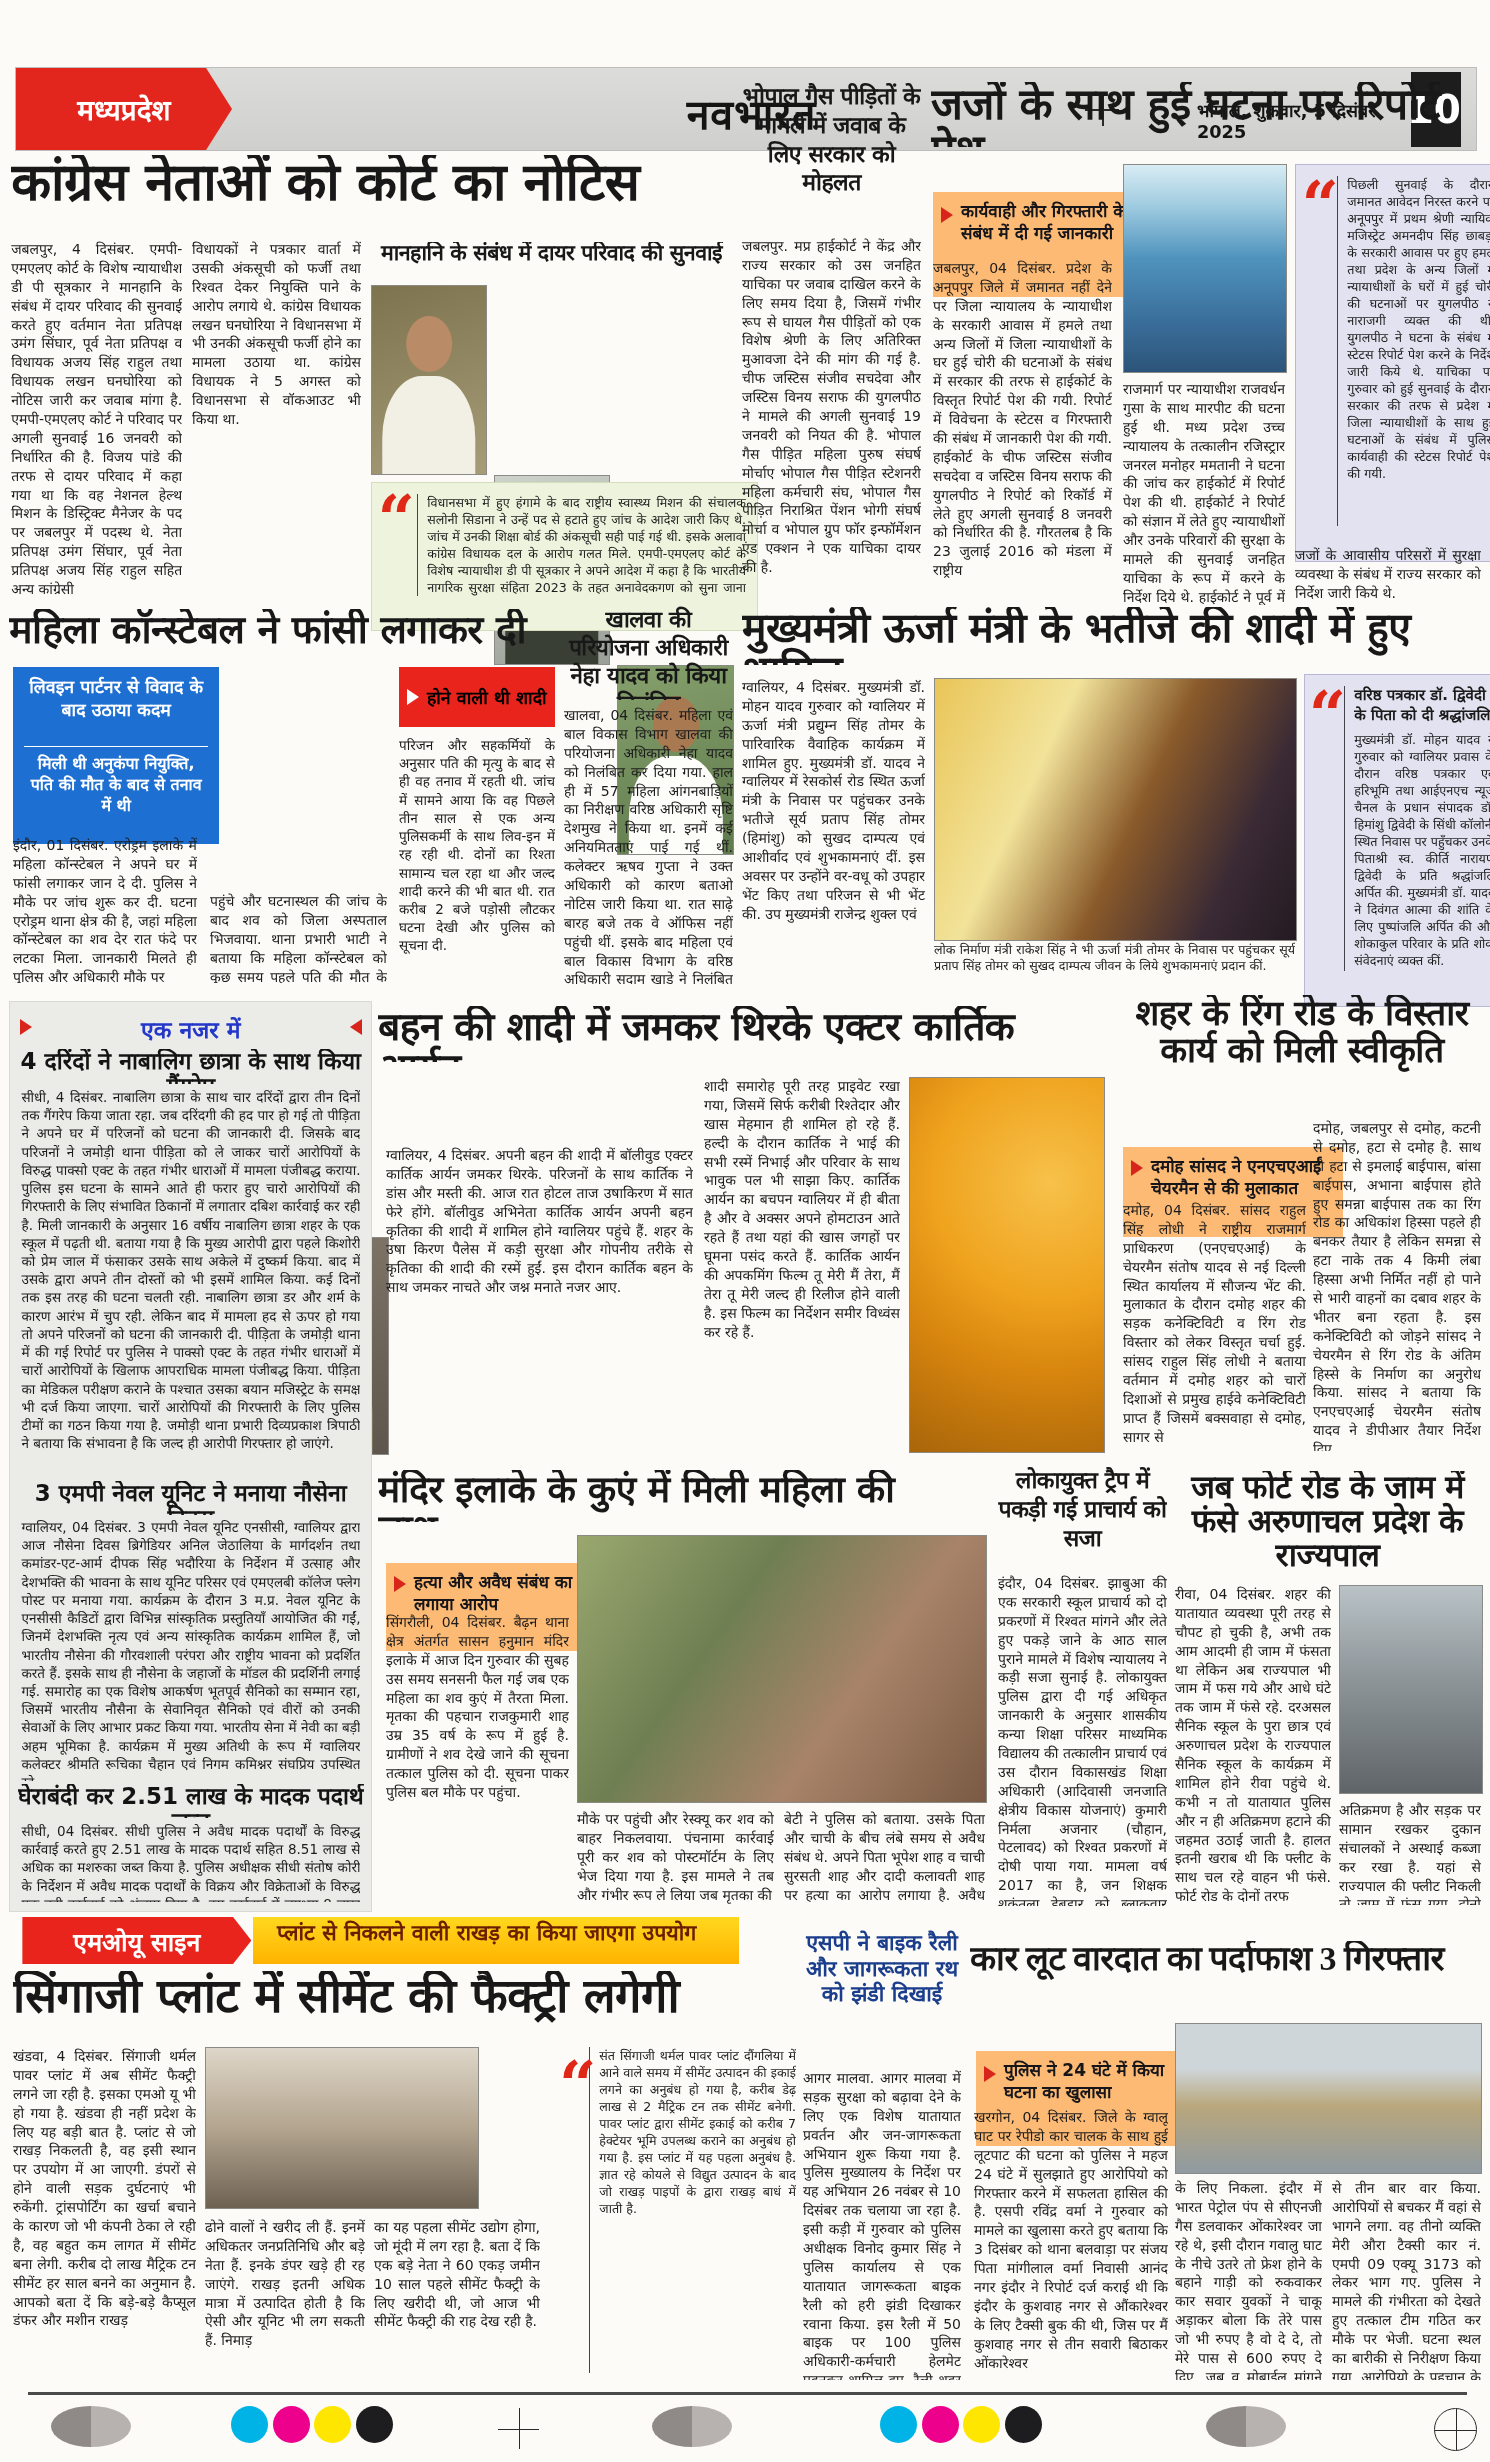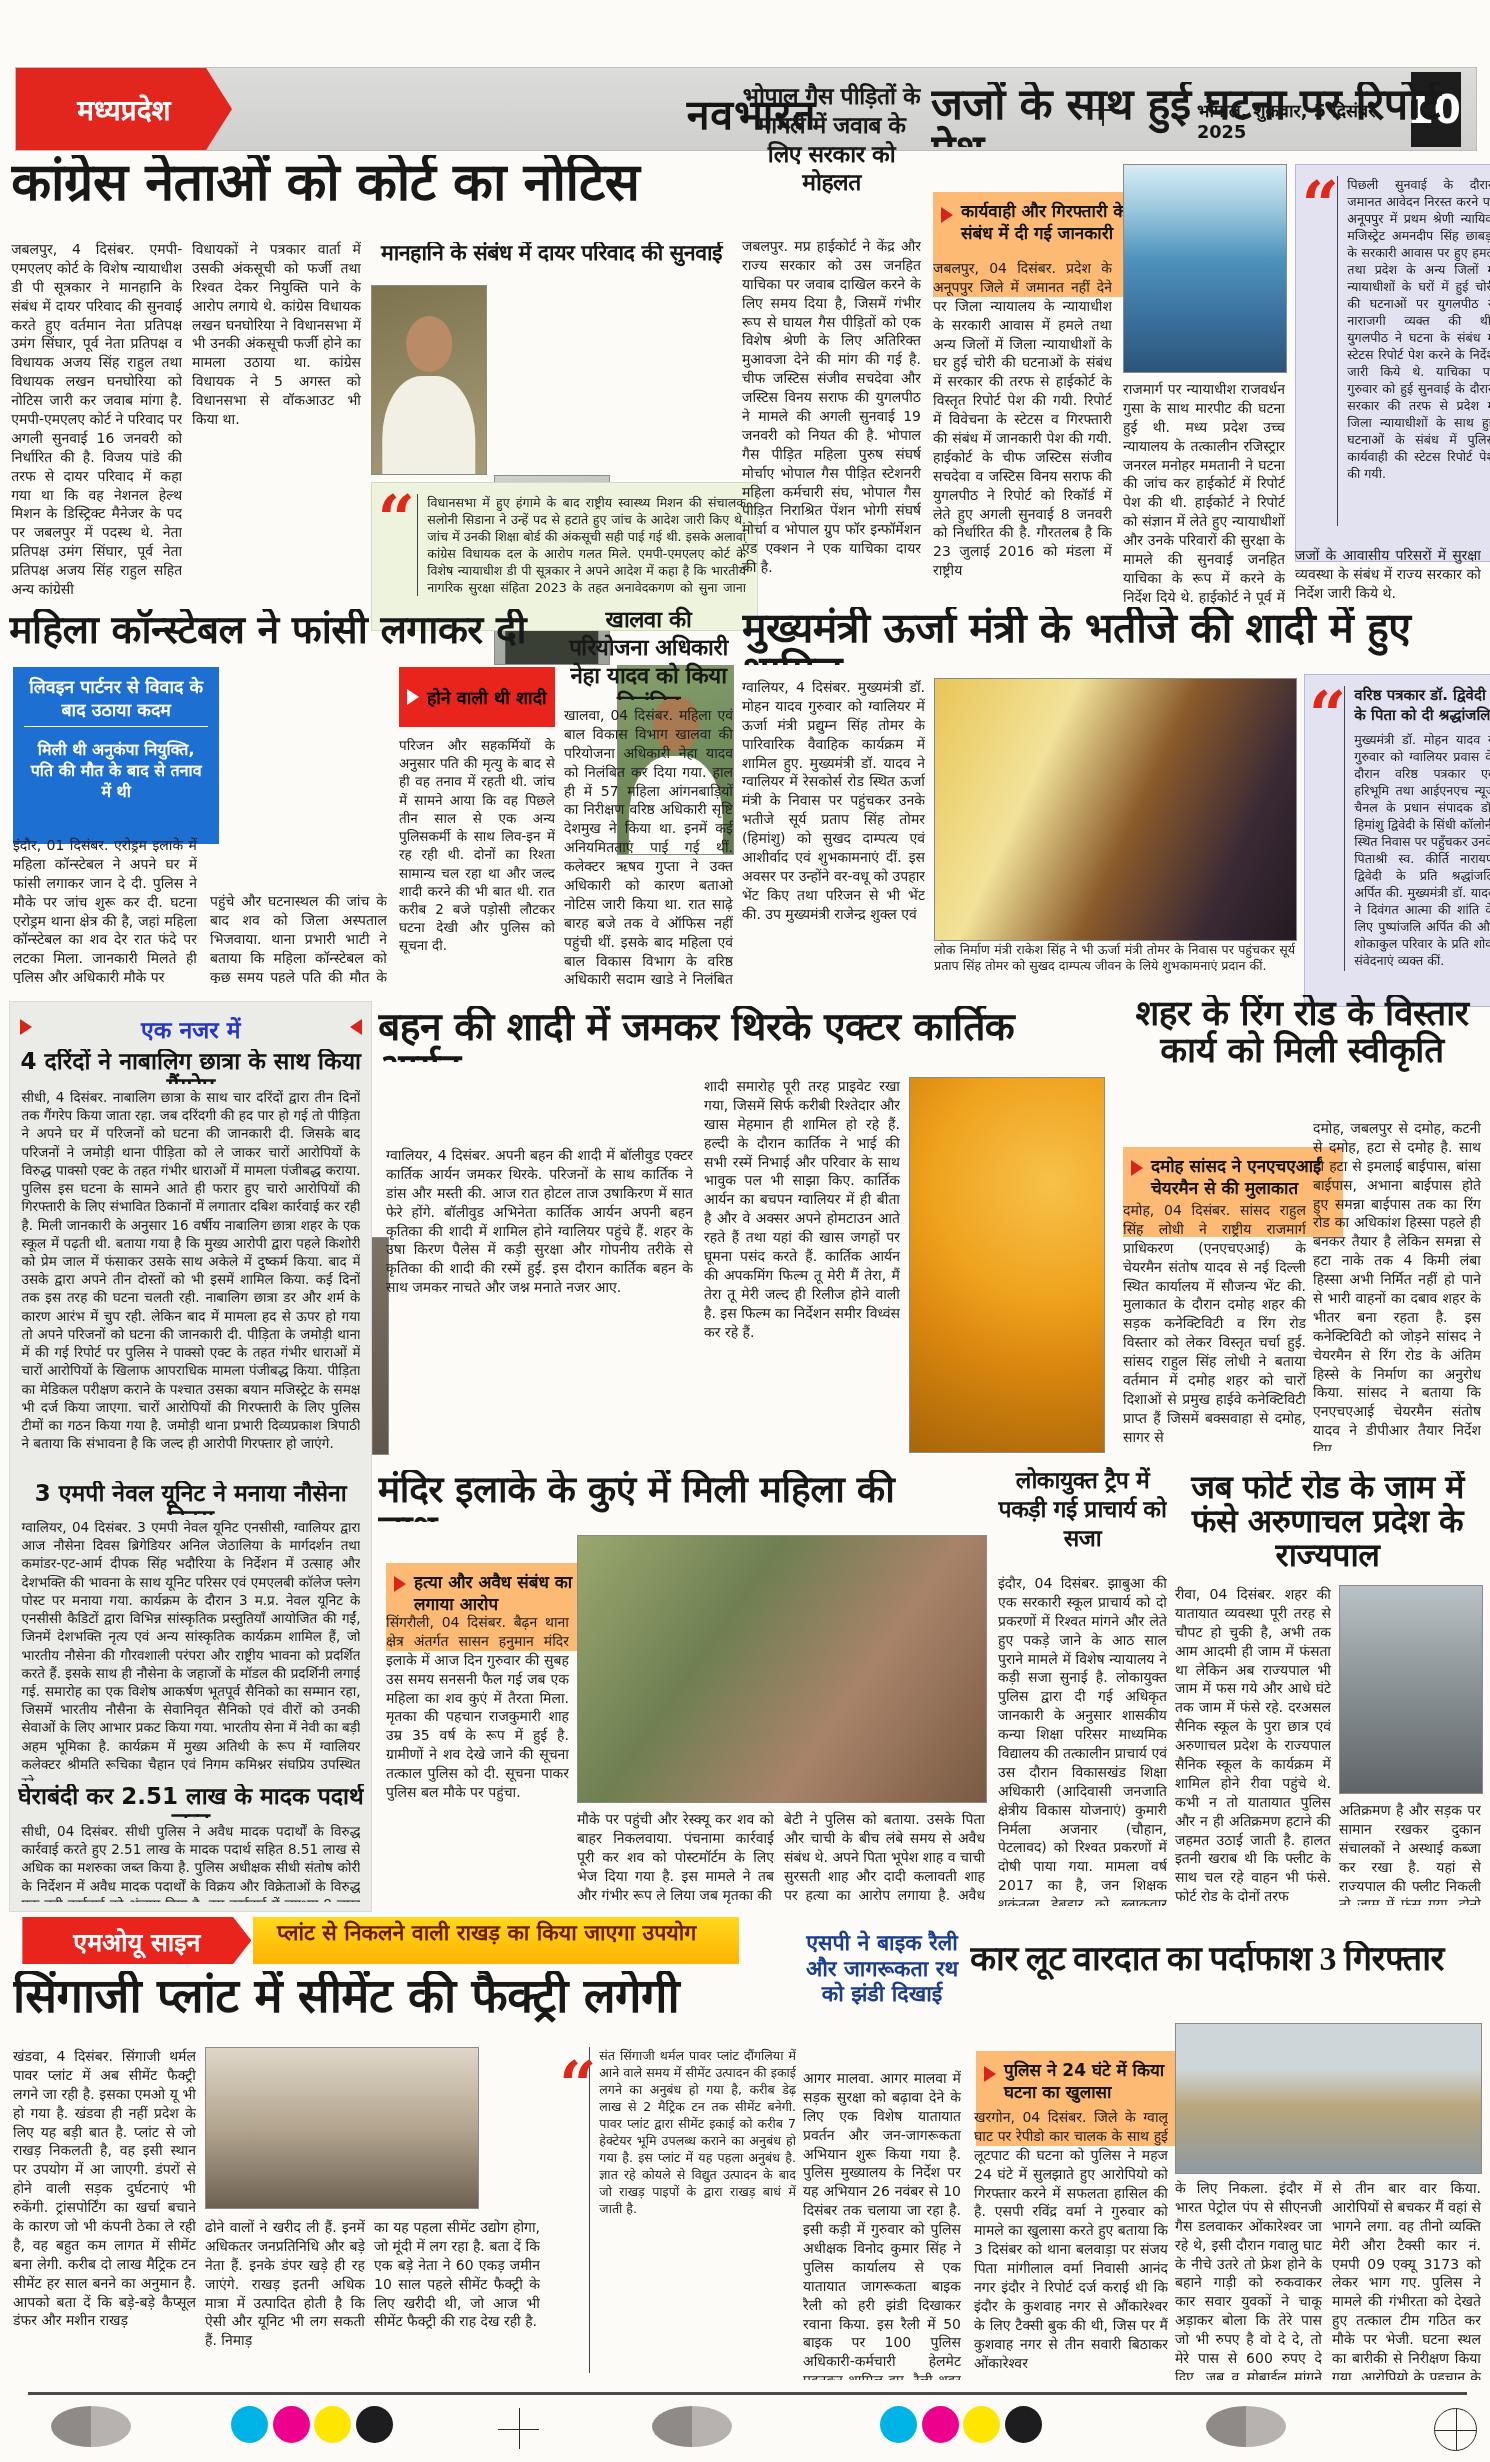--- a/index.html
+++ b/index.html
@@ -15,21 +15,21 @@
   .hdr-bar{background:linear-gradient(180deg,#dcdcda,#cfcfcd);border:0.9px solid #bdbdbb;}
   .region-tab{background:#e3261d;clip-path:polygon(0 0,88% 0,100% 50%,88% 100%,0 100%);
               color:#fff;font-weight:bold;font-size:28px;display:flex;align-items:center;justify-content:center;}
   .masthead{font-size:41px;font-weight:bold;color:#141414;letter-spacing:0.9px;}
   .pagebox{background:#1d1d1d;color:#fff;font-size:39px;font-weight:bold;display:flex;align-items:center;justify-content:flex-end;}
   
   .kick{background:#fdba74;font-weight:bold;font-size:17px;line-height:1.25;color:#15151a;padding:9.3px 9.3px 9.3px 28px;text-align:left;margin-top:28px;}
   .tri-r{width:0;height:0;border-top:8.4px solid transparent;border-bottom:8.4px solid transparent;border-left:12px solid #d8251c;}
   .tri-l{width:0;height:0;border-top:8.4px solid transparent;border-bottom:8.4px solid transparent;border-right:12px solid #d8251c;}
   .bluebox{background:#1d6fd2;color:#fff;font-weight:bold;text-align:center;padding:9.3px 11.2px;}
-  .bluebox .b1{font-size:17.7px;line-height:1.3;padding-bottom:4px;border-bottom:1.9px solid #fff;margin-bottom:13px;}
+  .bluebox .b1{font-size:17.7px;line-height:1.3;padding-bottom:24px;border-bottom:1.9px solid #fff;margin-bottom:7px;}
   .bluebox .b2{font-size:16px;line-height:1.3;}
   .redtitle{background:#e8241c;color:#000000;font-weight:bold;font-size:17.7px;display:flex;align-items:center;justify-content:center;gap:7.5px;}
   .qbox{background:#e3e2f0;border:0.9px solid #b9b7d4;padding:11.2px 11.2px 11.2px 13px;}
   .qbox-green{background:#edf3dc;border:0.9px solid #d4ddbb;padding:11.2px 11.2px 11.2px 13px;}
   .qmark{position:absolute;font-family:"DejaVu Serif","Liberation Serif",serif;font-weight:bold;
          font-size:65px;line-height:0.6;color:#e02818;}
   .qinner{border-left:1.9px solid #44424a;padding-left:9.3px;}
   .graybox{background:#ebebe8;border:0.9px solid #d8d8d4;}
   .eknazar-title{color:#2337c9;font-weight:bold;font-size:23px;}
   .story-hl{font-weight:bold;font-size:23px;color:#141414;line-height:1.1;}

